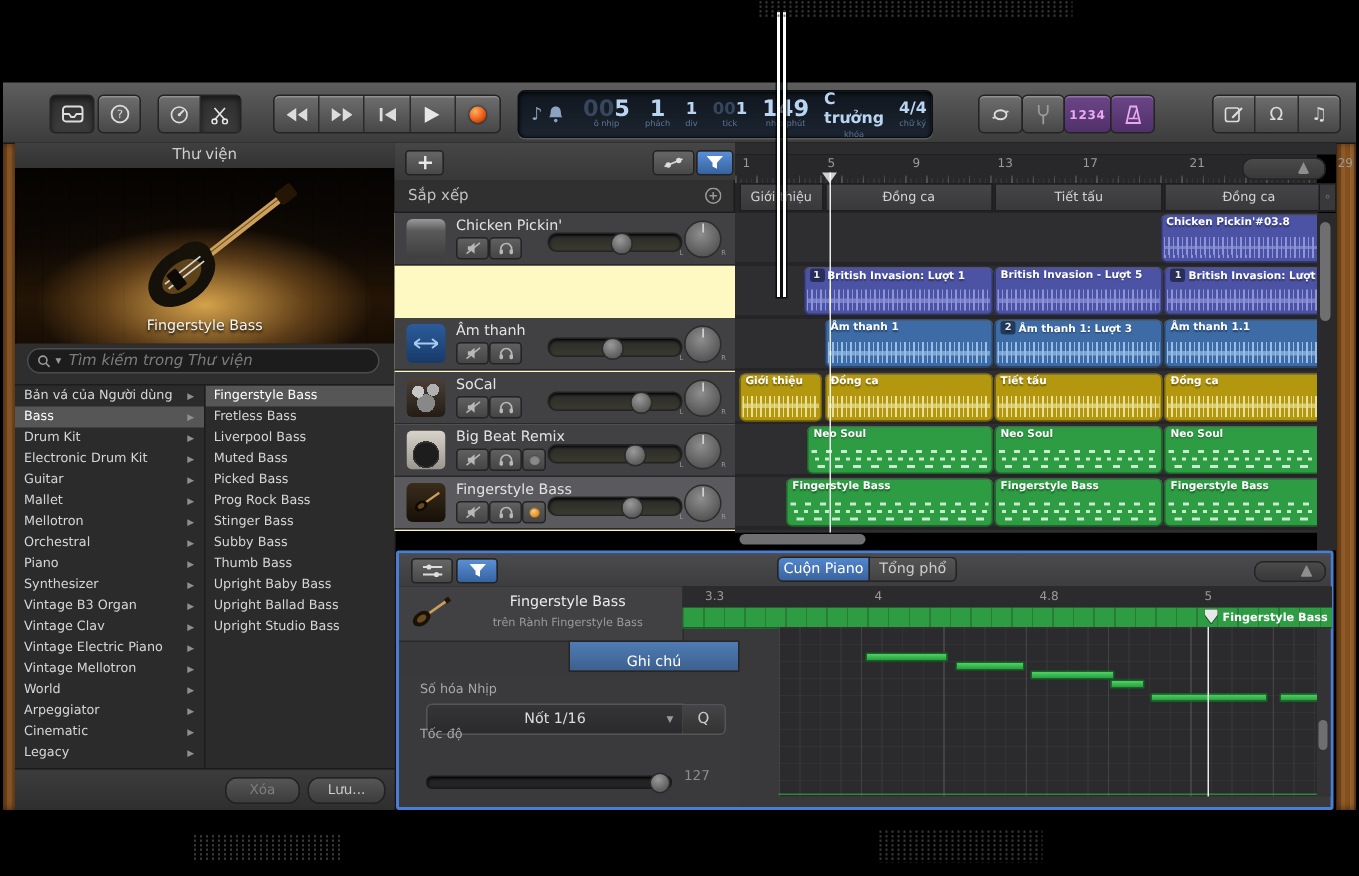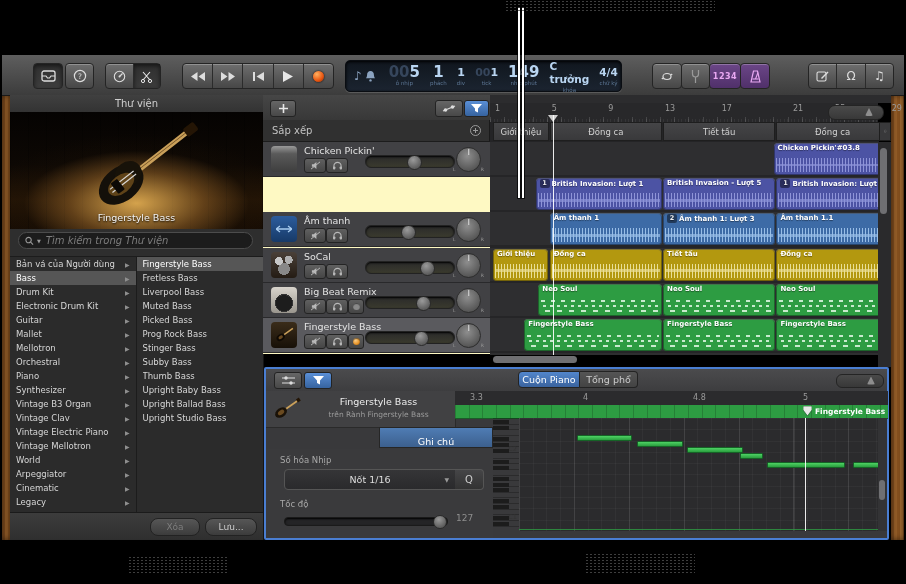--- a/index.html
+++ b/index.html
@@ -849,44 +849,26 @@
     </div>
   <div class="abs" id="ed-inspector">
     <div class="ilabel" style="top:6px;">Số hóa Nhịp</div>
     <div id="quantize">
       <span>Nốt 1/16</span>
       <span class="dd">▼</span>
     </div>
     <div id="qbtn">
         <span>Q</span>
       </div>
-    <div class="ilabel" style="top:50px;">Tốc độ</div>
+    <div class="ilabel" style="top:36px;">Tốc độ</div>
     <div id="velslider">
         <div id="velthumb"></div>
       </div>
     <div id="velval">127</div>
   </div>
-  <div class="abs" id="keys">
-    <span class="klabel" style="top:27px;">C2</span>
-    <span class="klabel" style="top:95px;">C1</span>
-  <div class="bkey" style="top: 2px;"></div>
-      <div class="bkey" style="top: 8px;"></div>
-      <div class="bkey" style="top: 19px;"></div>
-      <div class="bkey" style="top: 25px;"></div>
-      <div class="bkey" style="top: 31px;"></div>
-      <div class="bkey" style="top: 42px;"></div>
-      <div class="bkey" style="top: 48px;"></div>
-      <div class="bkey" style="top: 59px;"></div>
-      <div class="bkey" style="top: 65px;"></div>
-      <div class="bkey" style="top: 70px;"></div>
-      <div class="bkey" style="top: 81px;"></div>
-      <div class="bkey" style="top: 87px;"></div>
-      <div class="bkey" style="top: 98px;"></div>
-      <div class="bkey" style="top: 104px;"></div>
-    </div>
   <div class="abs" id="note-grid">
       <div class="note" style="left: 58px; top: 17px; width: 55px;"></div>
       <div class="note" style="left: 118px; top: 23px; width: 46px;"></div>
       <div class="note" style="left: 168px; top: 29px; width: 56px;"></div>
       <div class="note" style="left: 221px; top: 35px; width: 23px;"></div>
       <div class="note" style="left: 248px; top: 44px; width: 78px;"></div>
       <div class="note" style="left: 334px; top: 44px; width: 30px;"></div>
     </div>
   <div class="abs" id="ed-green-line"></div>
   <div class="abs" id="playhead-ed"></div>

